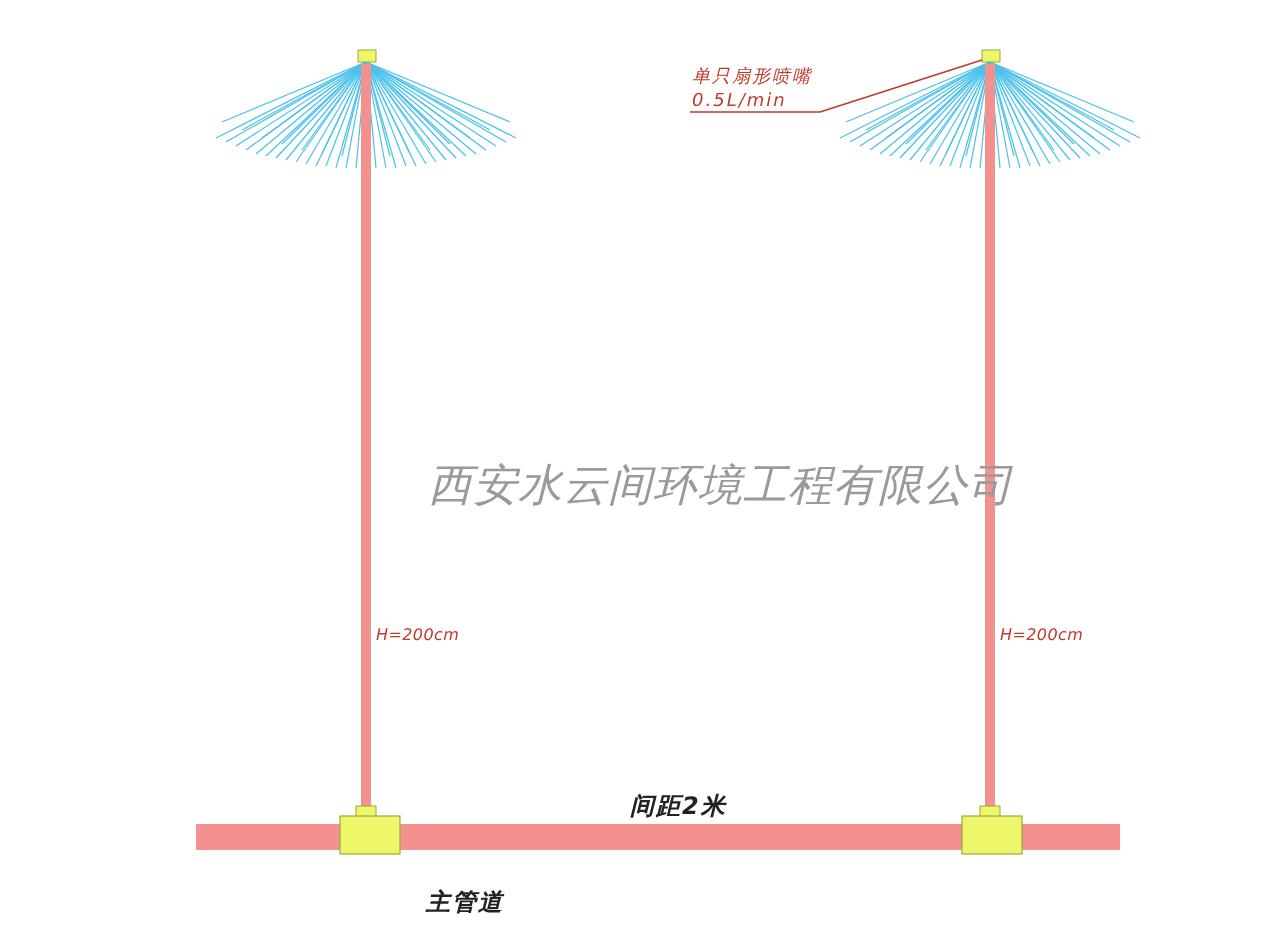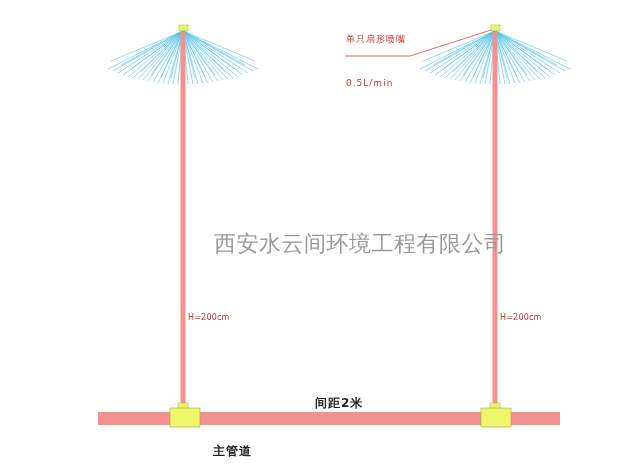--- a/index.html
+++ b/index.html
@@ -1,18 +1,18 @@
 <!DOCTYPE html>
 <html><head>
   <meta charset="utf-8">
   <style>
     html, body { margin:0; padding:0; background:#ffffff; }
     body { width:633px; height:465px; position:relative; overflow:hidden; font-family:"DejaVu Sans", sans-serif; }
     #diagram { position:absolute; left:0; top:0; }
-    .lbl { position:absolute; white-space:nowrap; line-height:1; }
+    .lbl { position:absolute; white-space:nowrap; line-height:1;font-style:italic; }
     .h-label { font-size:8px; color:#c0392b; letter-spacing:0.2px; }
     .note { font-size:9px; color:#c0392b; letter-spacing:1px; }
     .dark { font-size:12px; color:#222; font-weight:bold; letter-spacing:1px; }
     .watermark { font-size:22px; color:#9a9a9a; letter-spacing:0.5px; }
   </style>
 </head>
 <body>
 
 <svg id="diagram" width="633" height="465" viewBox="0 0 633 465" xmlns="http://www.w3.org/2000/svg">
   <defs>
@@ -89,19 +89,19 @@
 
   <g stroke="#c0392b" stroke-width="0.7" fill="none">
     <line x1="345" y1="56" x2="410" y2="56"></line>
     <line x1="410" y1="56" x2="491" y2="30"></line>
   </g>
 </svg>
 
 <div class="lbl watermark" style="left:214px; top:233px;">西安水云间环境工程有限公司</div>
 
 <div class="lbl note" style="left:346px; top:35px;">单只扇形喷嘴</div>
-<div class="lbl note" style="left:346px; top:47px;margin-top:32px;">0.5L/min</div>
+<div class="lbl note" style="left:346px; top:47px;">0.5L/min</div>
 
 <div class="lbl h-label" style="left:188px; top:314px;">H=200cm</div>
 <div class="lbl h-label" style="left:500px; top:314px;">H=200cm</div>
 
 <div class="lbl dark" style="left:315px; top:397px;">间距2米</div>
 <div class="lbl dark" style="left:213px; top:413px;margin-top:32px;">主管道</div>
 
 </body></html>

